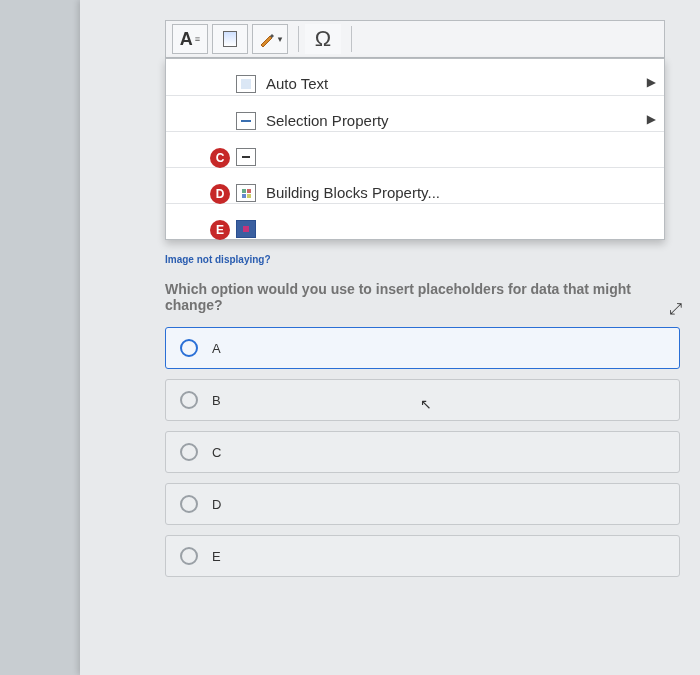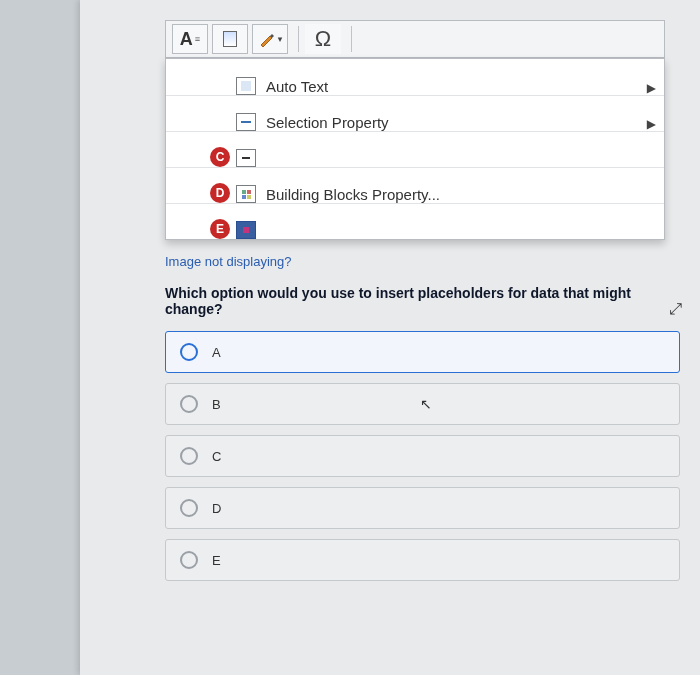--- a/index.html
+++ b/index.html
@@ -54,23 +54,23 @@
       margin: 0 6px;
     }
     .dropdown-panel {
       background: #fff;
       border: 1px solid #b8bcc0;
       box-shadow: 0 4px 8px rgba(0,0,0,0.2);
       position: relative;
     }
     .dd-row {
       display: flex;
-      align-items: flex-end;
+      align-items: flex-start;
       height: 36px;
-      padding: 3px 10px 0 0;
+      padding: 16px 10px 0 0;
       border-top: 1px solid #e1e3e6;
       font-size: 15px;
       color: #333;
     }
     .dd-row:first-child { border-top: none; }
     .badge {
       display: inline-block;
       width: 20px;
       height: 20px;
       border-radius: 50%;
@@ -107,36 +107,36 @@
       left: -2px;
       top: 6px;
       font-size: 15px;
       color: #333;
       line-height: 1.2;
       text-align: left;
       width: 50px;
     }
     .img-link {
       color: #2a5db0;
-      font-size: 13px;
-      font-weight: 400;
+      font-size: 10px;
+      font-weight: 700;
       margin: 14px 0 6px 75px;
       display: block;
     }
     .expand-icon {
       position: absolute;
       right: 18px;
       top: 300px;
       font-size: 16px;
       color: #333;
     }
     .question-text {
       font-size: 14px;
       font-weight: bold;
-      color: #0f172a;
+      color: #737373;
       margin: 16px 8px 14px 75px;
     }
     .answers {
       margin-left: 75px;
       margin-right: 10px;
     }
     .answer-row {
       display: flex;
       align-items: center;
       height: 42px;

